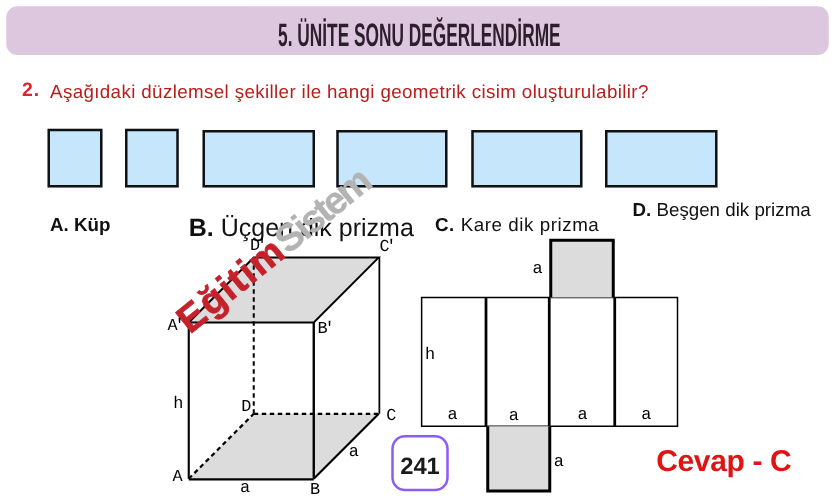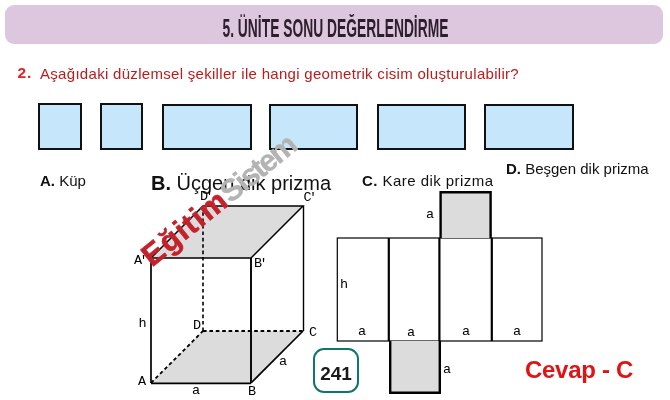--- a/index.html
+++ b/index.html
@@ -22,25 +22,25 @@
 <div class="abs" style="left:100px;top:103px;width:39px;height:43px;background:#c6e7fb;border:2px solid #111;"></div>
 
 <div class="abs" style="left:162px;top:104px;width:86px;height:42px;background:#c6e7fb;border:2px solid #111;"></div>
 
 <div class="abs" style="left:269px;top:104px;width:85px;height:42px;background:#c6e7fb;border:2px solid #111;"></div>
 
 <div class="abs" style="left:377px;top:104px;width:85px;height:42px;background:#c6e7fb;border:2px solid #111;"></div>
 
 <div class="abs" style="left:484px;top:104px;width:86px;height:42px;background:#c6e7fb;border:2px solid #111;"></div>
 
-<div class="abs" style="left:40px;top:172px;font-size:15px;color:#111;"><b>A.</b> Küp</div>
+<div class="abs" style="left:40px;top:172px;font-size:15px;color:#111;font-weight:bold;"><b>A.</b> Küp</div>
 
 <div class="abs" style="left:151px;top:172px;font-size:20px;color:#111;"><b>B.</b> Üçgen dik prizma</div>
 
-<div class="abs" style="left:348px;top:172px;font-size:15px;letter-spacing:0.45px;color:#111;margin-left:14px;"><b>C.</b> Kare dik prizma</div>
+<div class="abs" style="left:348px;top:172px;font-size:15px;letter-spacing:0.45px;color:#111;"><b>C.</b> Kare dik prizma</div>
 
 <div class="abs" style="left:506px;top:160px;font-size:15px;color:#111;"><b>D.</b> Beşgen dik prizma</div>
 
 <svg class="abs" style="left:0;top:0;" width="670" height="400" viewBox="0 0 670 400">
 
   <polygon points="151,258 203,206 303,206 251,258" fill="#dcdcdc" stroke="#000" stroke-width="1.5"></polygon>
 
   <polygon points="151,383 251,383 303,331 203,331" fill="#dcdcdc" stroke="none"></polygon>
 
   <line x1="151" y1="383.4" x2="251" y2="383.4" stroke="#000" stroke-width="1.8"></line>
@@ -95,15 +95,15 @@
     <text x="426" y="218">a</text>
     <text x="340" y="287.5">h</text>
     <text x="358" y="335">a</text>
     <text x="407" y="336">a</text>
     <text x="462" y="335">a</text>
     <text x="513" y="335">a</text>
     <text x="443" y="373">a</text>
   </g>
 </svg>
 
-<div class="abs" style="left:313px;top:348px;width:46px;height:45px;border:2px solid #0f766e;border-radius:11px;background:#fff;box-sizing:border-box;text-align:center;line-height:48px;font-size:19px;font-weight:bold;color:#1a1a1a;">241</div>
+<div class="abs" style="left:313px;top:348px;width:46px;height:45px;border:2px solid #8b5cf6;border-radius:11px;background:#fff;box-sizing:border-box;text-align:center;line-height:48px;font-size:19px;font-weight:bold;color:#1a1a1a;">241</div>
 
 <div class="abs" style="left:525px;top:356px;font-size:24px;letter-spacing:-0.3px;font-weight:bold;color:#e01414;">Cevap - C</div>
 
 </body></html>

